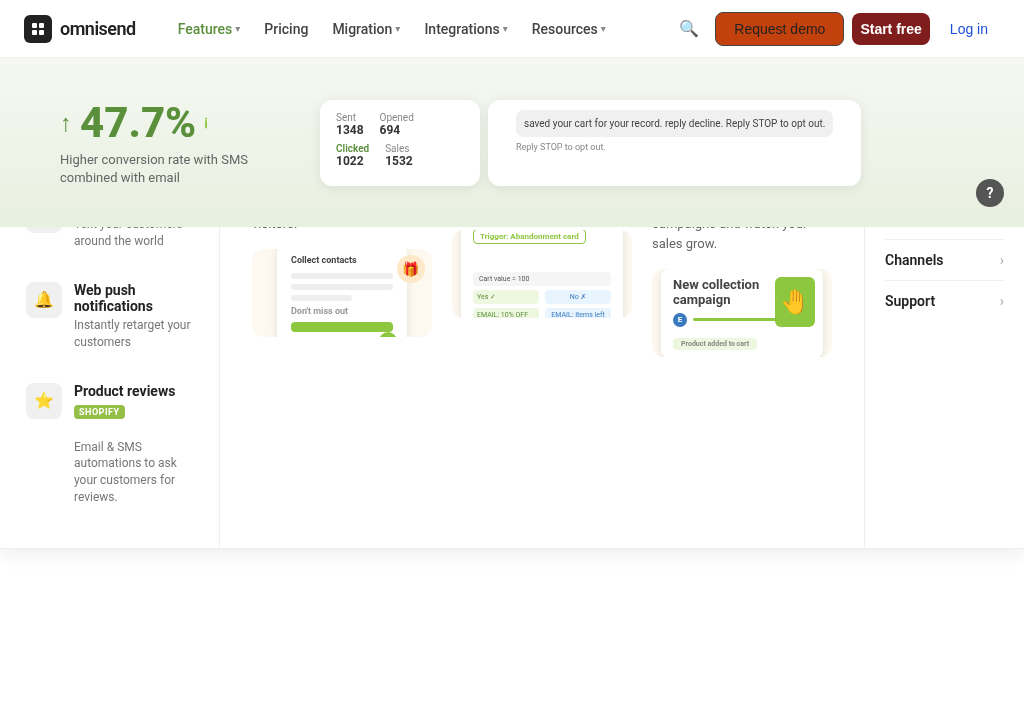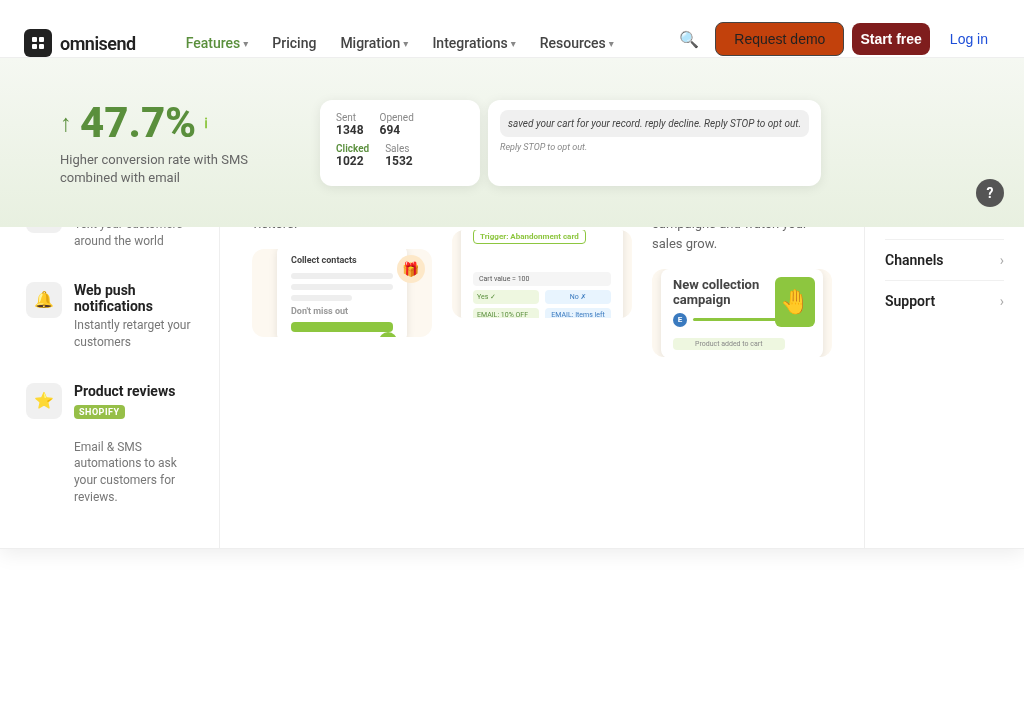--- a/index.html
+++ b/index.html
@@ -1,19 +1,19 @@
 <!DOCTYPE html>
 <html><head>
   <meta charset="utf-8">
   <style>
     * { margin: 0; padding: 0; box-sizing: border-box; }
     body { font-family: -apple-system, BlinkMacSystemFont, 'Segoe UI', Roboto, sans-serif; background: #fff; color: #222; font-size: 14px; overflow-x: hidden; }
 
     
-    nav { display: flex; align-items: flex-end; height: 58px; padding: 0 24px; border-bottom: 1px solid #eee; background: #fff; position: relative; z-index: 100; gap: 8px; }
+    nav { display: flex; align-items: center; height: 58px; padding: 0 24px; border-bottom: 1px solid #eee; background: #fff; position: relative; z-index: 100; }
     .nav-logo { display: flex; align-items: center; gap: 8px; margin-right: 32px; }
     .nav-logo-icon { width: 28px; height: 28px; background: #222; border-radius: 6px; display: flex; align-items: center; justify-content: center; }
     .nav-logo-icon svg { fill: #fff; width: 16px; height: 16px; }
     .nav-logo-text { font-size: 18px; font-weight: 600; color: #222; letter-spacing: -0.5px; }
     .nav-links { display: flex; align-items: center; gap: 4px; flex: 1; }
     .nav-link { padding: 6px 10px; color: #444; font-size: 14px; font-weight: 500; cursor: pointer; border-radius: 6px; display: flex; align-items: center; gap: 3px; white-space: nowrap; }
     .nav-link.active { color: #5a8f3c; }
     .nav-chevron { font-size: 10px; color: #888; }
     .nav-actions { display: flex; align-items: center; gap: 8px; }
     .nav-search { width: 36px; height: 36px; border-radius: 50%; border: none; background: transparent; cursor: pointer; display: flex; align-items: center; justify-content: center; font-size: 16px; color: #444; }
@@ -67,21 +67,21 @@
     
     .step3-img { width: 90%; }
     .campaign-card { background: #fff; border-radius: 8px; padding: 8px 12px; box-shadow: 0 2px 8px rgba(0,0,0,0.1); width: 100%; position: relative; }
     .campaign-title { font-size: 13px; color: #444; margin-bottom: 6px; font-weight: 700; }
     .channel-row { display: flex; gap: 6px; align-items: center; margin-bottom: 6px; }
     .channel-dot { width: 14px; height: 14px; border-radius: 50%; display: flex; align-items: center; justify-content: center; font-size: 8px; font-weight: 700; color: #fff; }
     .channel-line { flex: 1; height: 3px; background: #8dc63f; border-radius: 2px; }
     .channel-dot.sms { background: #8dc63f; }
     .campaign-green-box { position: absolute; right: 8px; top: 8px; width: 40px; height: 50px; background: #8dc63f; border-radius: 6px; display: flex; align-items: center; justify-content: center; overflow: hidden; }
     .campaign-hand { font-size: 24px; }
-    .campaign-footer { font-size: 7px; color: #888; background: #eef7e0; border-radius: 4px; padding: 2px 22px; display: inline-block; }
+    .campaign-footer { font-size: 7px; color: #888; background: #eef7e0; border-radius: 4px; padding: 2px 8px; display: inline-block; font-weight: bold; }
 
     
     .right-sidebar { width: 160px; padding: 28px 20px; border-left: 1px solid #eee; flex-shrink: 0; }
     .right-label { font-size: 10px; font-weight: 700; letter-spacing: 2px; color: #999; text-transform: uppercase; margin-bottom: 20px; }
     .right-link { display: flex; align-items: center; justify-content: space-between; padding: 12px 0; border-bottom: 1px solid #f0f0f0; cursor: pointer; }
     .right-link:last-child { border-bottom: none; }
     .right-link-text { font-size: 14px; font-weight: 600; color: #222; }
     .right-link-arrow { color: #aaa; font-size: 14px; }
 
     
@@ -96,21 +96,21 @@
     .preview-stat-row { display: flex; gap: 16px; margin-bottom: 6px; }
     .preview-stat { }
     .preview-stat-label { font-size: 10px; color: #888; }
     .preview-stat-value { font-size: 12px; font-weight: 700; color: #333; }
     .preview-stat-label.highlight { color: #5a8f3c; font-weight: 600; }
 
     
     .help-bubble { position: absolute; right: 20px; bottom: 20px; width: 28px; height: 28px; background: #555; border-radius: 50%; display: flex; align-items: center; justify-content: center; color: #fff; font-size: 14px; font-weight: 700; cursor: pointer; }
 
     
-    .sms-card { background: #fff; border-radius: 12px; padding: 10px 12px; box-shadow: 0 2px 12px rgba(0,0,0,0.08); min-width: 160px; font-size: 10px; color: #555; line-height: 1.5; font-style: italic; }
+    .sms-card { background: #fff; border-radius: 12px; padding: 10px 28px; box-shadow: 0 2px 12px rgba(0,0,0,0.08); min-width: 160px; font-size: 10px; color: #555; line-height: 1.5; }
     .sms-bubble { background: #f0f0f0; border-radius: 8px; padding: 6px 8px; margin-bottom: 4px; font-size: 10px; color: #444; }
     .sms-reply { font-size: 9px; color: #888; }
   </style>
 </head>
 <body>
 
 <nav>
   <div class="nav-logo">
     <div class="nav-logo-icon">
       <svg viewBox="0 0 16 16">

